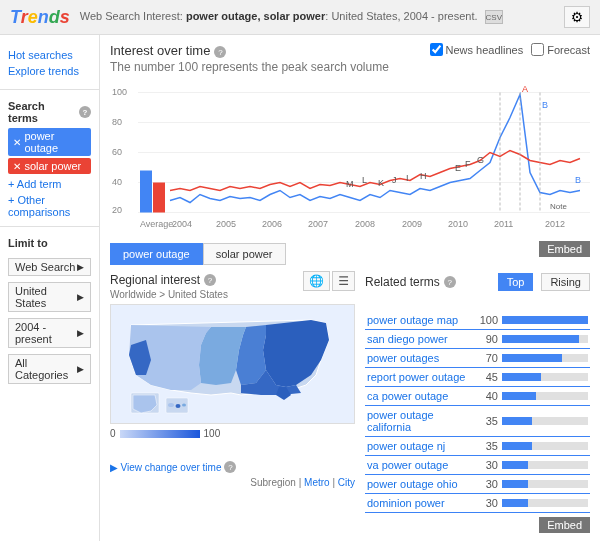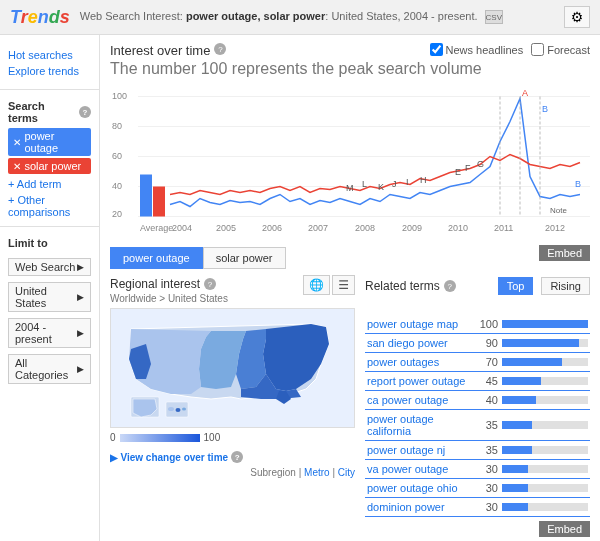--- a/index.html
+++ b/index.html
@@ -36,22 +36,22 @@
 
     .limit-section { padding: 4px 0; }
     .limit-item { display: flex; align-items: center; justify-content: space-between; padding: 3px 8px; }
     .limit-btn { border: 1px solid #ccc; background: #f8f8f8; font-size: 11px; color: #333; padding: 2px 6px; cursor: pointer; width: 84px; text-align: left; display: flex; justify-content: space-between; align-items: center; }
     .limit-btn .arrow { font-size: 9px; }
 
     
     #content { flex: 1; padding: 8px 10px; overflow: hidden; }
 
     
-    .section-title { font-size: 13px; font-weight: normal; color: #333; margin-bottom: 2px; display: flex; align-items: flex-start; gap: 4px; }
-    .section-subtitle { font-size: 16px; color: #777; margin-bottom: 6px; }
+    .section-title { font-size: 13px; font-weight: normal; color: #333; margin-bottom: 2px; display: flex; align-items: flex-end; gap: 4px; }
+    .section-subtitle { font-size: 12px; color: #777; margin-bottom: 6px; }
     .chart-controls { float: right; display: flex; align-items: center; gap: 8px; font-size: 11px; color: #555; }
     .checkbox-label { display: flex; align-items: center; gap: 3px; }
     .checkbox-label input { margin: 0; }
     .clearfix::after { content: ''; display: table; clear: both; }
 
     
     .chart-area { position: relative; height: 155px; margin-bottom: 4px; }
     .chart-svg { width: 100%; height: 100%; }
     .embed-btn { float: right; background: #757575; color: #fff; border: none; font-size: 11px; padding: 2px 8px; cursor: pointer; margin-top: 2px; }
 
@@ -65,21 +65,21 @@
 
     
     .regional { flex: 0 0 245px; }
     .regional-title { font-size: 12px; font-weight: normal; display: flex; align-items: center; gap: 4px; margin-bottom: 2px; }
     .regional-sub { font-size: 10px; color: #777; margin-bottom: 4px; }
     .regional-controls { float: right; display: flex; gap: 2px; margin-top: -2px; }
     .regional-ctrl-btn { border: 1px solid #ccc; background: #f8f8f8; padding: 2px 5px; cursor: pointer; font-size: 12px; color: #555; }
     .map-container { height: 120px; background: #e8f0fe; border: 1px solid #ddd; position: relative; overflow: hidden; }
     .map-legend { display: flex; align-items: center; gap: 4px; margin: 4px 0; font-size: 10px; color: #555; }
     .legend-bar { width: 80px; height: 8px; background: linear-gradient(to right, #c9d8f7, #1a56db); }
-    .view-change { font-size: 10px; color: #1a73e8; cursor: pointer; margin-top: 4px; display: flex; align-items: center; gap: 3px; font-weight: bold; }
+    .view-change { font-size: 10px; color: #1a73e8; cursor: pointer; margin-top: 18px; display: flex; align-items: center; gap: 3px; }
     .subregion-links { float: right; font-size: 10px; color: #777; margin-top: 4px; }
     .subregion-links a { color: #1a73e8; cursor: pointer; text-decoration: none; }
 
     
     .related { flex: 1; }
     .related-header { display: flex; align-items: center; gap: 4px; margin-bottom: 20px; }
     .related-title { font-size: 12px; font-weight: normal; }
     .related-btns { margin-left: auto; display: flex; gap: 8px; }
     .related-btn { border: 1px solid #ccc; padding: 2px 8px; font-size: 11px; cursor: pointer; background: #f8f8f8; color: #333; }
     .related-btn.active { background: #4285f4; color: #fff; border-color: #4285f4; }

